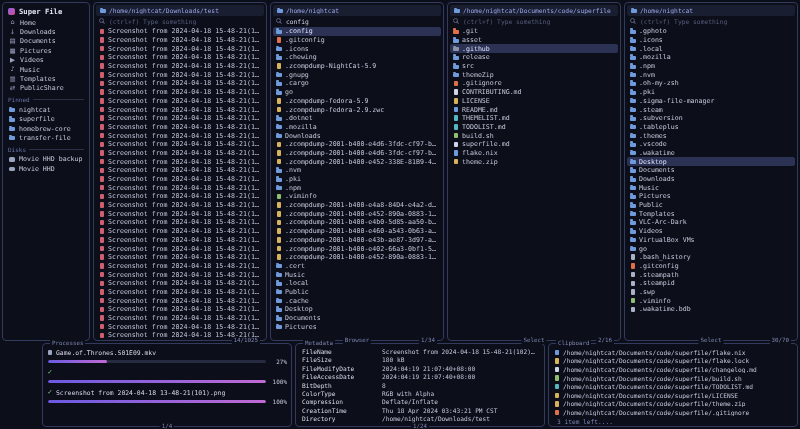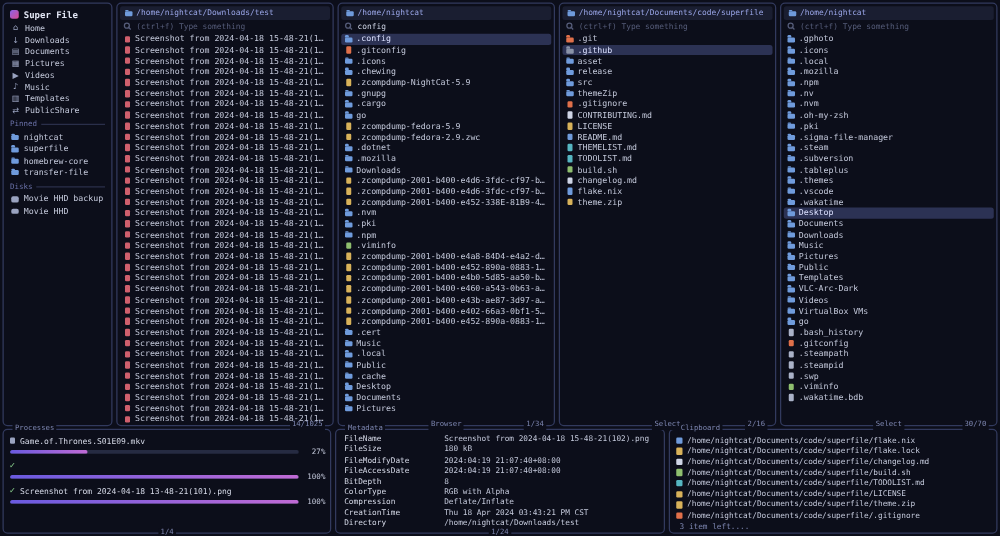--- a/index.html
+++ b/index.html
@@ -1,19 +1,19 @@
 <!DOCTYPE html>
 <html><head>
 <meta charset="utf-8">
 <style>
   html,body{margin:0;padding:0;background:#0c0e1a;}
   body{width:800px;height:429px;overflow:hidden;font-family:"DejaVu Sans Mono",monospace;-webkit-font-smoothing:antialiased;}
   .app{position:relative;width:800px;height:429px;box-sizing:border-box;padding:2px;display:flex;flex-direction:column;gap:2px;}
   .top{display:flex;gap:3px;height:339px;flex:0 0 339px;}
-  .bottom{display:flex;gap:3px;flex:1;min-height:0;}
+  .bottom{display:flex;gap:3px;flex:1;min-height:0;margin-left:40px;}
   .panel{position:relative;border:1px solid #323a5e;border-radius:4px;box-sizing:border-box;background:transparent;}
   .sidebar{flex:0 0 88px;width:88px;padding:2px 0;overflow:hidden;}
   .fpanel{flex:1;min-width:0;display:flex;flex-direction:column;overflow:visible;}
   .bpanel{flex:1;min-width:0;overflow:visible;}
 
   
   .sbtitle{display:flex;align-items:center;gap:4px;height:13px;padding:0 5px;font-size:7.2px;font-weight:bold;color:#e2e6f4;white-space:nowrap;}
   .logo{width:7px;height:7px;border-radius:2px;background:linear-gradient(135deg,#8a63e8,#d84a91);flex:0 0 auto;}
   .sbrow{display:flex;align-items:center;gap:4px;height:9.4px;padding:0 6px;font-size:6.6px;color:#c3c8da;white-space:nowrap;overflow:hidden;border-radius:2px;}
   .sbic{width:7px;flex:0 0 auto;text-align:center;font-size:6.5px;color:#9aa3c0;font-family:"DejaVu Sans",sans-serif;line-height:1;}
@@ -469,30 +469,30 @@
       </div>
       <div class="search">
         <span class="mag"></span>
         <span class="stext">(ctrl+f) Type something</span>
       </div>
       <div class="files">
           <div class="frow">
             <span class="ic ic-folder" style="color: rgb(224, 112, 74);"></span>
             <span class="fname">.git</span>
           </div>
+          <div class="frow">
+            <span class="ic ic-folder" style="color: rgb(111, 155, 220);"></span>
+            <span class="fname">asset</span>
+          </div>
           <div class="frow cursor">
             <span class="ic ic-folder" style="color: rgb(138, 147, 168);"></span>
             <span class="fname">.github</span>
           </div>
           <div class="frow">
             <span class="ic ic-folder" style="color: rgb(111, 155, 220);"></span>
-            <span class="fname">asset</span>
-          </div>
-          <div class="frow">
-            <span class="ic ic-folder" style="color: rgb(111, 155, 220);"></span>
             <span class="fname">release</span>
           </div>
           <div class="frow">
             <span class="ic ic-folder" style="color: rgb(111, 155, 220);"></span>
             <span class="fname">src</span>
           </div>
           <div class="frow">
             <span class="ic ic-folder" style="color: rgb(111, 155, 220);"></span>
             <span class="fname">themeZip</span>
           </div>
@@ -519,21 +519,21 @@
           <div class="frow">
             <span class="ic ic-file" style="color: rgb(86, 182, 194);"></span>
             <span class="fname">TODOLIST.md</span>
           </div>
           <div class="frow">
             <span class="ic ic-file" style="color: rgb(143, 191, 111);"></span>
             <span class="fname">build.sh</span>
           </div>
           <div class="frow">
             <span class="ic ic-file" style="color: rgb(207, 213, 230);"></span>
-            <span class="fname">changelog.md</span>
+            <span class="fname">superfile.md</span>
           </div>
           <div class="frow">
             <span class="ic ic-file" style="color: rgb(111, 155, 220);"></span>
             <span class="fname">flake.nix</span>
           </div>
           <div class="frow">
             <span class="ic ic-file" style="color: rgb(216, 178, 90);"></span>
             <span class="fname">theme.zip</span>
           </div>
         </div>
@@ -563,24 +563,20 @@
             <span class="ic ic-folder" style="color: rgb(111, 155, 220);"></span>
             <span class="fname">.local</span>
           </div>
           <div class="frow">
             <span class="ic ic-folder" style="color: rgb(111, 155, 220);"></span>
             <span class="fname">.mozilla</span>
           </div>
           <div class="frow">
             <span class="ic ic-folder" style="color: rgb(111, 155, 220);"></span>
             <span class="fname">.npm</span>
-          </div>
-          <div class="frow">
-            <span class="ic ic-folder" style="color: rgb(111, 155, 220);"></span>
-            <span class="fname">.nv</span>
           </div>
           <div class="frow">
             <span class="ic ic-folder" style="color: rgb(111, 155, 220);"></span>
             <span class="fname">.nvm</span>
           </div>
           <div class="frow">
             <span class="ic ic-folder" style="color: rgb(111, 155, 220);"></span>
             <span class="fname">.oh-my-zsh</span>
           </div>
           <div class="frow">

